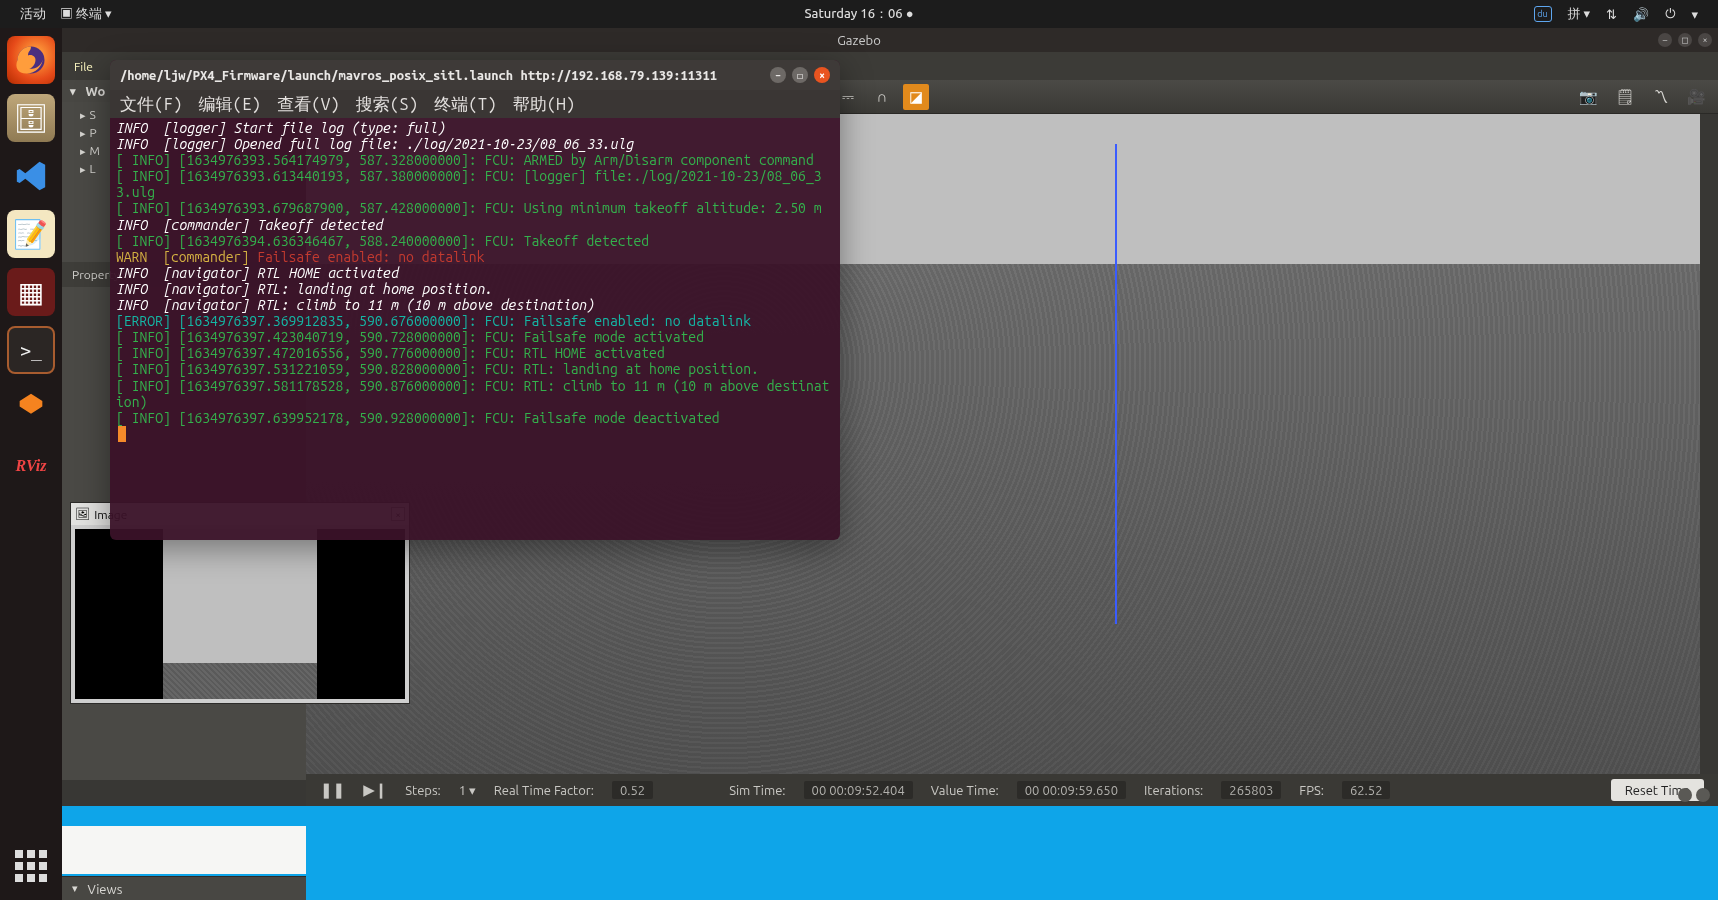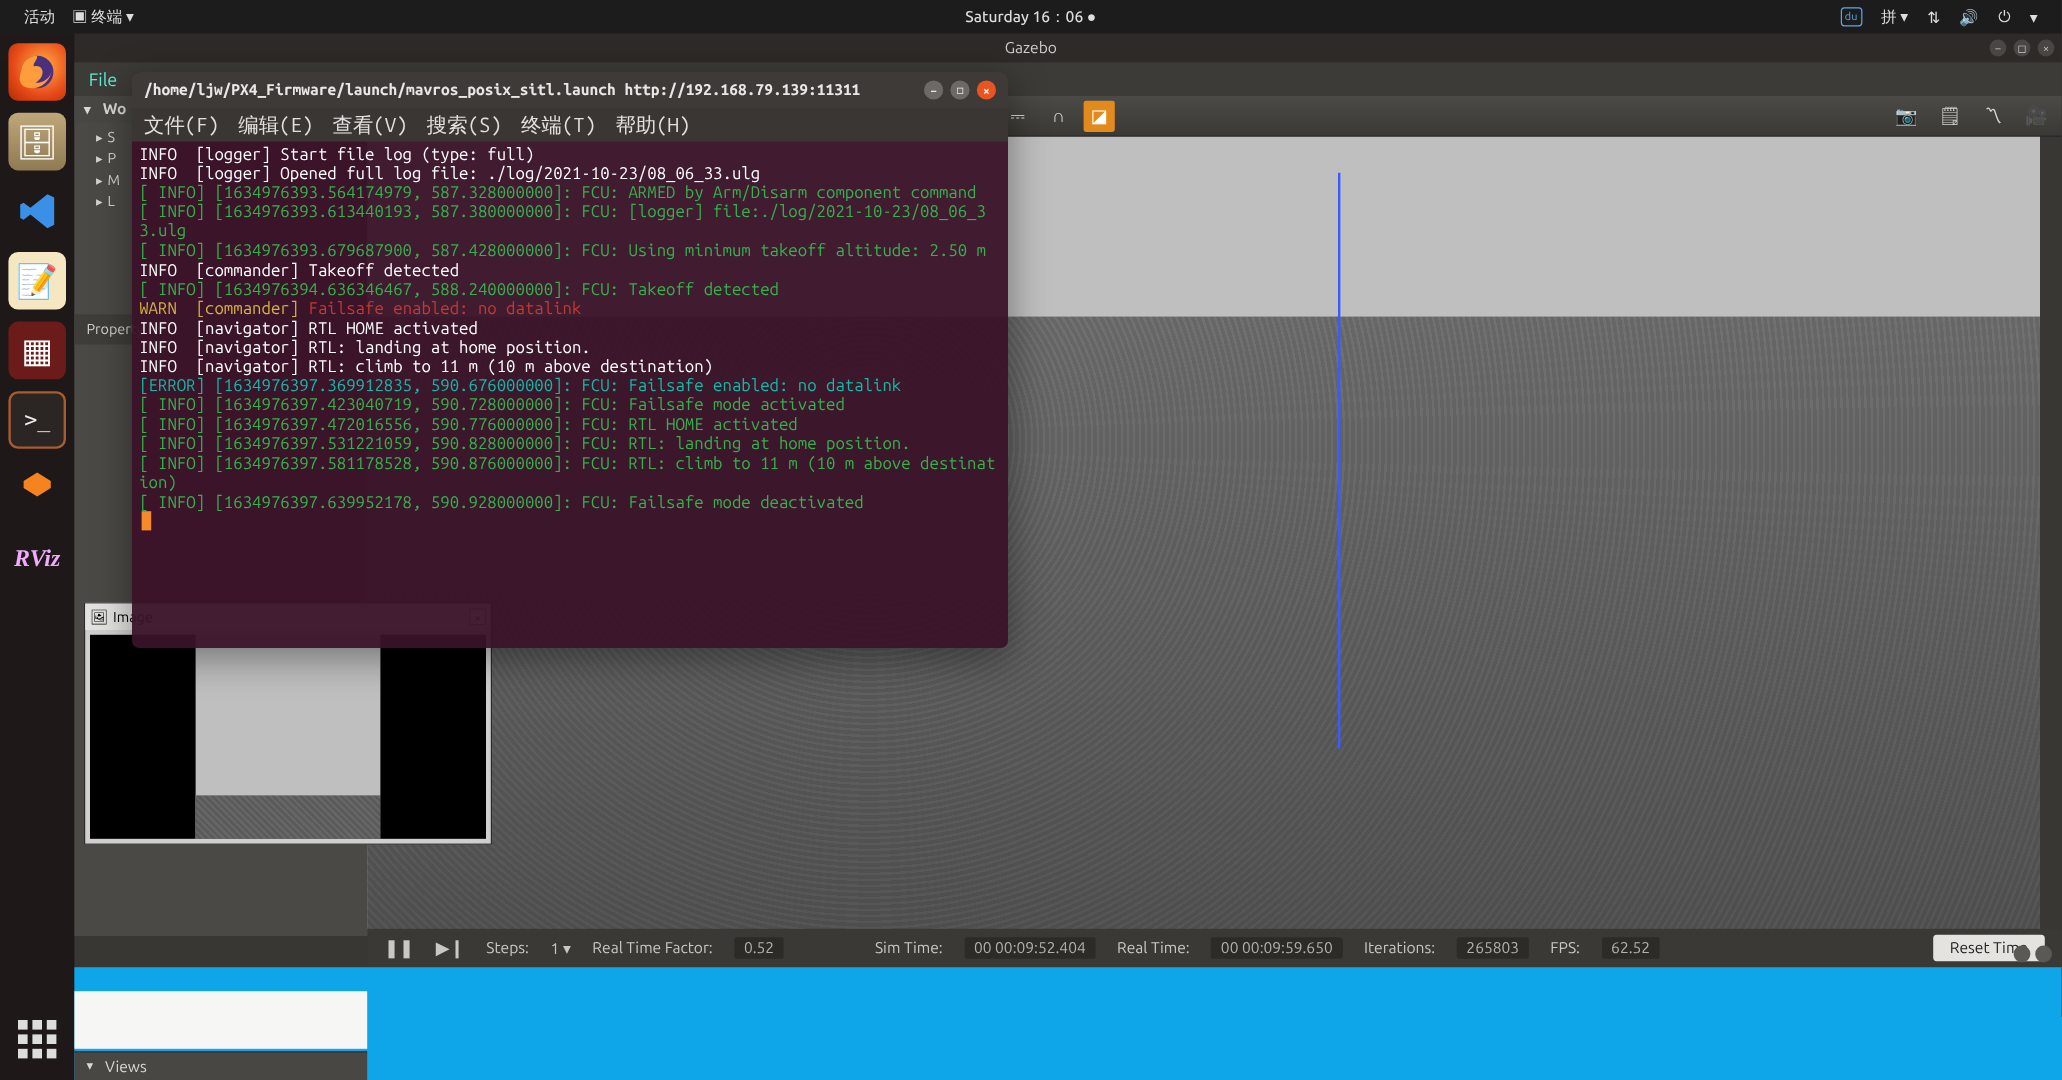--- a/index.html
+++ b/index.html
@@ -33,27 +33,27 @@
     padding-top: 8px; gap: 10px;
   }
   .dock .dock-item { width: 48px; height: 48px; border-radius: 8px; display:flex; align-items:center; justify-content:center; font-size: 28px; color:#fff; cursor:pointer; }
   .dock .ff { background: radial-gradient(circle at 60% 40%, #ff9d3c 10%, #e64a19 60%, #b12a00 100%); color:#fff; }
   .dock .files { background: linear-gradient(#bfa77a,#8f7a53); }
   .dock .vscode { color:#4aa0ff; }
   .dock .notes { background:#f4e7c1; color:#b26b1d; }
   .dock .grid { background:#6a1b1a; }
   .dock .term { background:#2b2624; border:2px solid #a85c2f; color:#eee; font-family:monospace; font-size:18px;}
   .dock .gz { color:#f5831f; }
-  .dock .rviz { color:#f0abfc; font-family:serif; font-style:italic; font-weight:bold; font-size:20px;}
+  .dock .rviz { color:#ef4444; font-family:serif; font-style:italic; font-weight:bold; font-size:16px;}
   .dock .apps-grid { position:absolute; bottom:14px; width:40px; height:40px; display:grid; grid-template-columns:repeat(3,8px); grid-template-rows:repeat(3,8px); gap:4px; justify-content:center; align-content:center; }
   .dock .apps-grid span { background:#ddd; width:8px; height:8px; }
 
   
   .gazebo-area { position:absolute; left:62px; right:0; top:52px; bottom:0; background:#383734; }
-  .gz-menubar { height:28px; background:#3c3b37; display:flex; align-items:center; padding:0 12px; color:#5eead4; font-size:15px; gap:14px;}
+  .gz-menubar { height:28px; background:#3c3b37; display:flex; align-items:center; padding:0 12px; color:#fef9c3; font-size:12px; gap:14px;}
   .gz-left-panel { position:absolute; left:0; top:28px; bottom:120px; width:244px; background:#4a4945; }
   .gz-panel-header { background:#484743; color:#d9d8d4; padding:4px 8px; font-size:13px; font-weight:bold; display:flex; align-items:center; gap:6px;}
   .gz-prop-header { display:flex; background:#3e3d39; color:#d4d3cf; font-size:12px;}
   .gz-prop-header span { flex:1; padding:6px 10px; }
   .gz-image-panel { position:absolute; left:8px; top:450px; width:340px; background:#cfcfcf; border:1px solid #2d2c2a; }
   .gz-image-title { display:flex; align-items:center; background:#e2e2e0; padding:4px; font-size:12px; }
   .gz-image-title .iclose { margin-left:auto; width:14px; height:14px; border:1px solid #888; background:#f5f5f3; font-size:10px; display:flex; align-items:center; justify-content:center; }
   .gz-image-body { height:170px; background:#bfbfbf; position:relative; margin:4px; }
   .gz-image-body::before, .gz-image-body::after { content:""; position:absolute; top:0; bottom:0; width:88px; background:#000; }
   .gz-image-body::before { left:0; }
@@ -94,21 +94,21 @@
   }
   .term-title {
     height:30px; background:#3e3a38; display:flex; align-items:center;
     color:#e9e7e5; font-size:13px; padding:0 10px; font-weight:bold;
   }
   .term-title .t-ctrl { margin-left:auto; display:flex; gap:6px; }
   .t-btn { width:16px; height:16px; border-radius:50%; display:flex; align-items:center; justify-content:center; font-size:10px;}
   .t-min{background:#6d6966;} .t-max{background:#6d6966;} .t-close{background:#e95420;color:#fff;}
   .term-menu { height:28px; display:flex; align-items:center; gap:16px; padding:0 10px; background:#3a3634; font-size:17px; color:#e3e0de;}
   .term-body { padding:2px 6px; line-height:1.15; white-space:pre-wrap; word-break:break-all;}
-  .log-info { color:#fff; }
+  .log-info { color:#fff;font-style:italic; }
   .log-warn { color:#d4b142; }
   .log-warn-red { color:#c33a2f; }
   .log-error { color:#14b8a6; }
   .log-green { color:#34b14c; }
   .term-cursor { display:inline-block; width:8px; height:16px; background:#f58a2a; vertical-align:bottom; margin-left:2px;}
   
   .tri::before{content:"▸"; font-size:11px; margin-right:4px;}
   .trid::before{content:"▾"; font-size:11px; margin-right:4px;}
 </style>
 </head>
@@ -255,21 +255,21 @@
   <div class="gz-statusbar">
     <span class="pp">❚❚</span>
     <span class="pp">▶❙</span>
     <span>Steps:</span>
     <span><span>1</span> ▾</span>
     <span>Real Time Factor:</span>
     <span class="val">0.52</span>
     <span style="flex:0 0 40px"></span>
     <span>Sim Time:</span>
     <span class="val">00 00:09:52.404</span>
-    <span>Real Time:</span>
+    <span>Value Time:</span>
     <span class="val">00 00:09:59.650</span>
     <span>Iterations:</span>
     <span class="val">265803</span>
     <span>FPS:</span>
     <span class="val">62.52</span>
     <span class="gz-reset">Reset Time</span>
   </div>
 
   <div class="gz-bottom-panel">
     <div class="gz-bp-ctrl">

